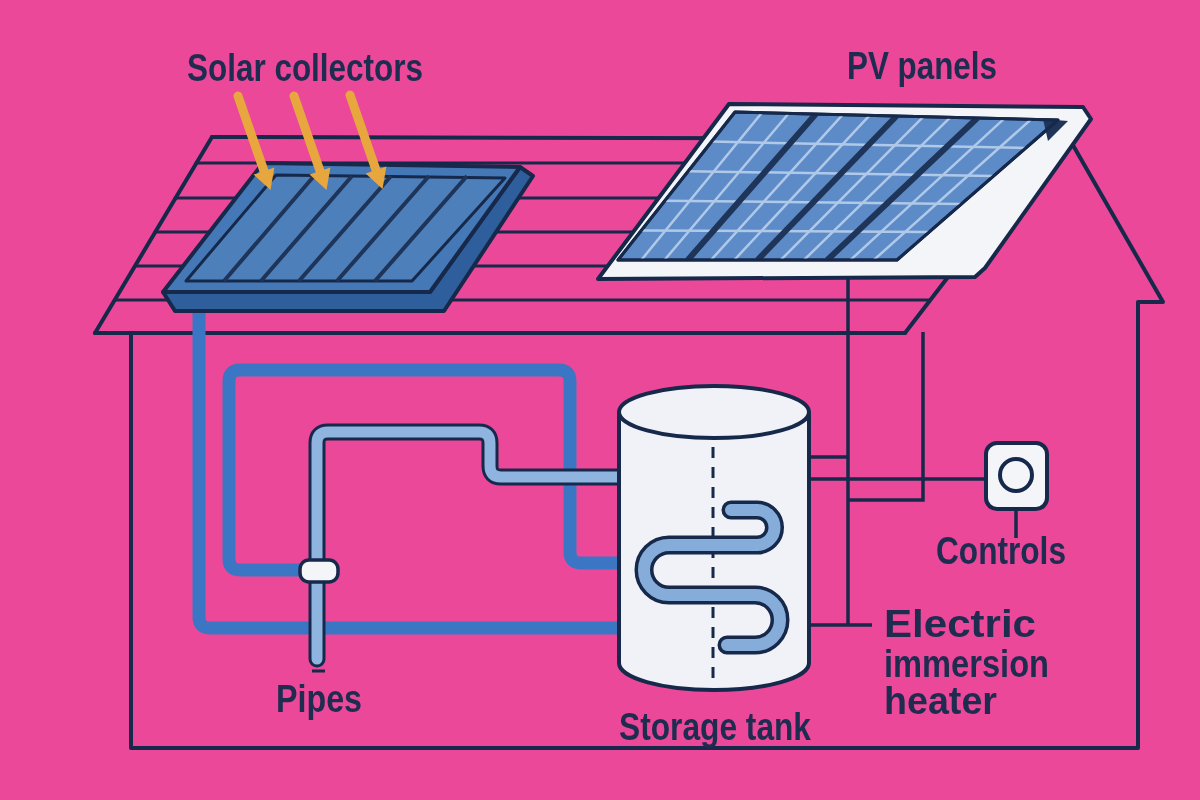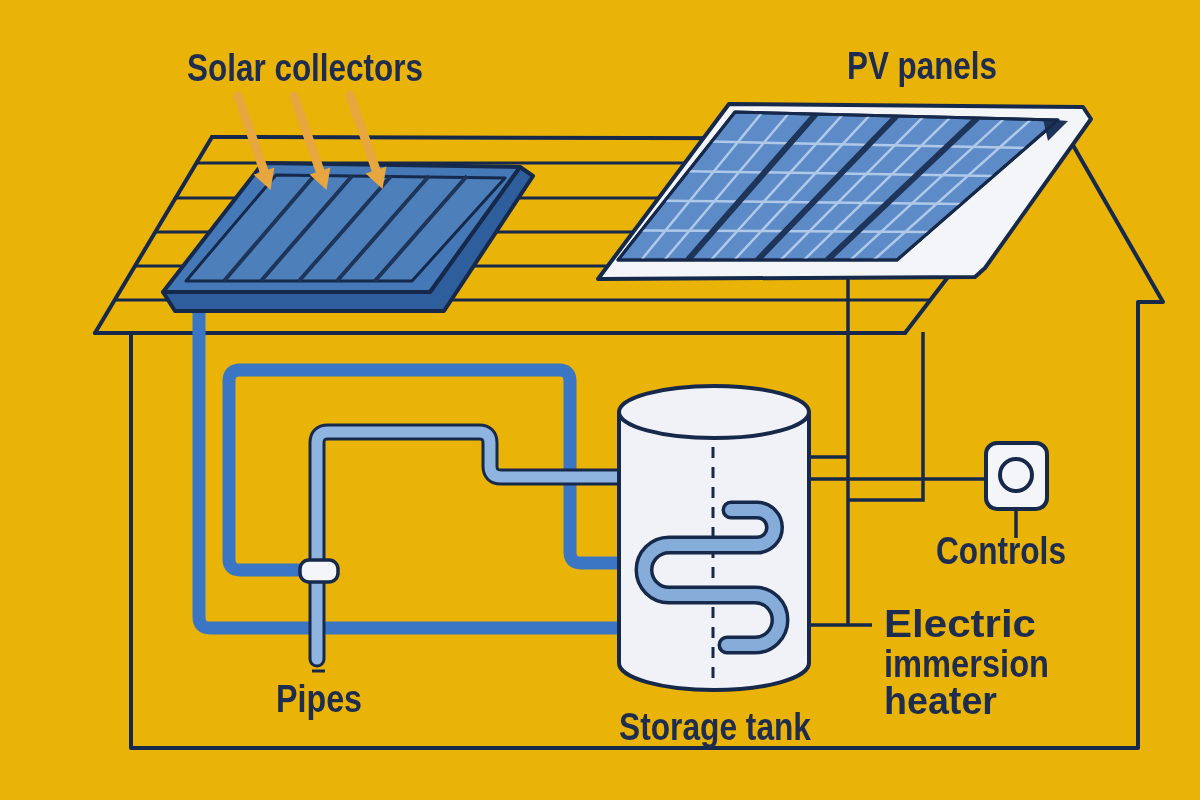--- a/index.html
+++ b/index.html
@@ -1,16 +1,16 @@
 <!DOCTYPE html>
 <html><head>
 <meta charset="utf-8">
 <style>
   html,body{margin:0;padding:0;background:#e9ebf2;}
-  .canvas{position:relative;width:1200px;height:800px;background:#eab308;overflow:hidden;
+  .canvas{position:relative;width:1200px;height:800px;background:#ec4899;overflow:hidden;
           font-family:"Liberation Sans", sans-serif;}
   svg{display:block}
   text{font-family:"Liberation Sans", sans-serif;font-weight:700;fill:#1e2c50;}
   .lbl{font-size:38px;}
 </style>
 </head>
 <body>
 
 <div class="canvas">
 <svg width="1200" height="800" viewBox="0 0 1200 800">

